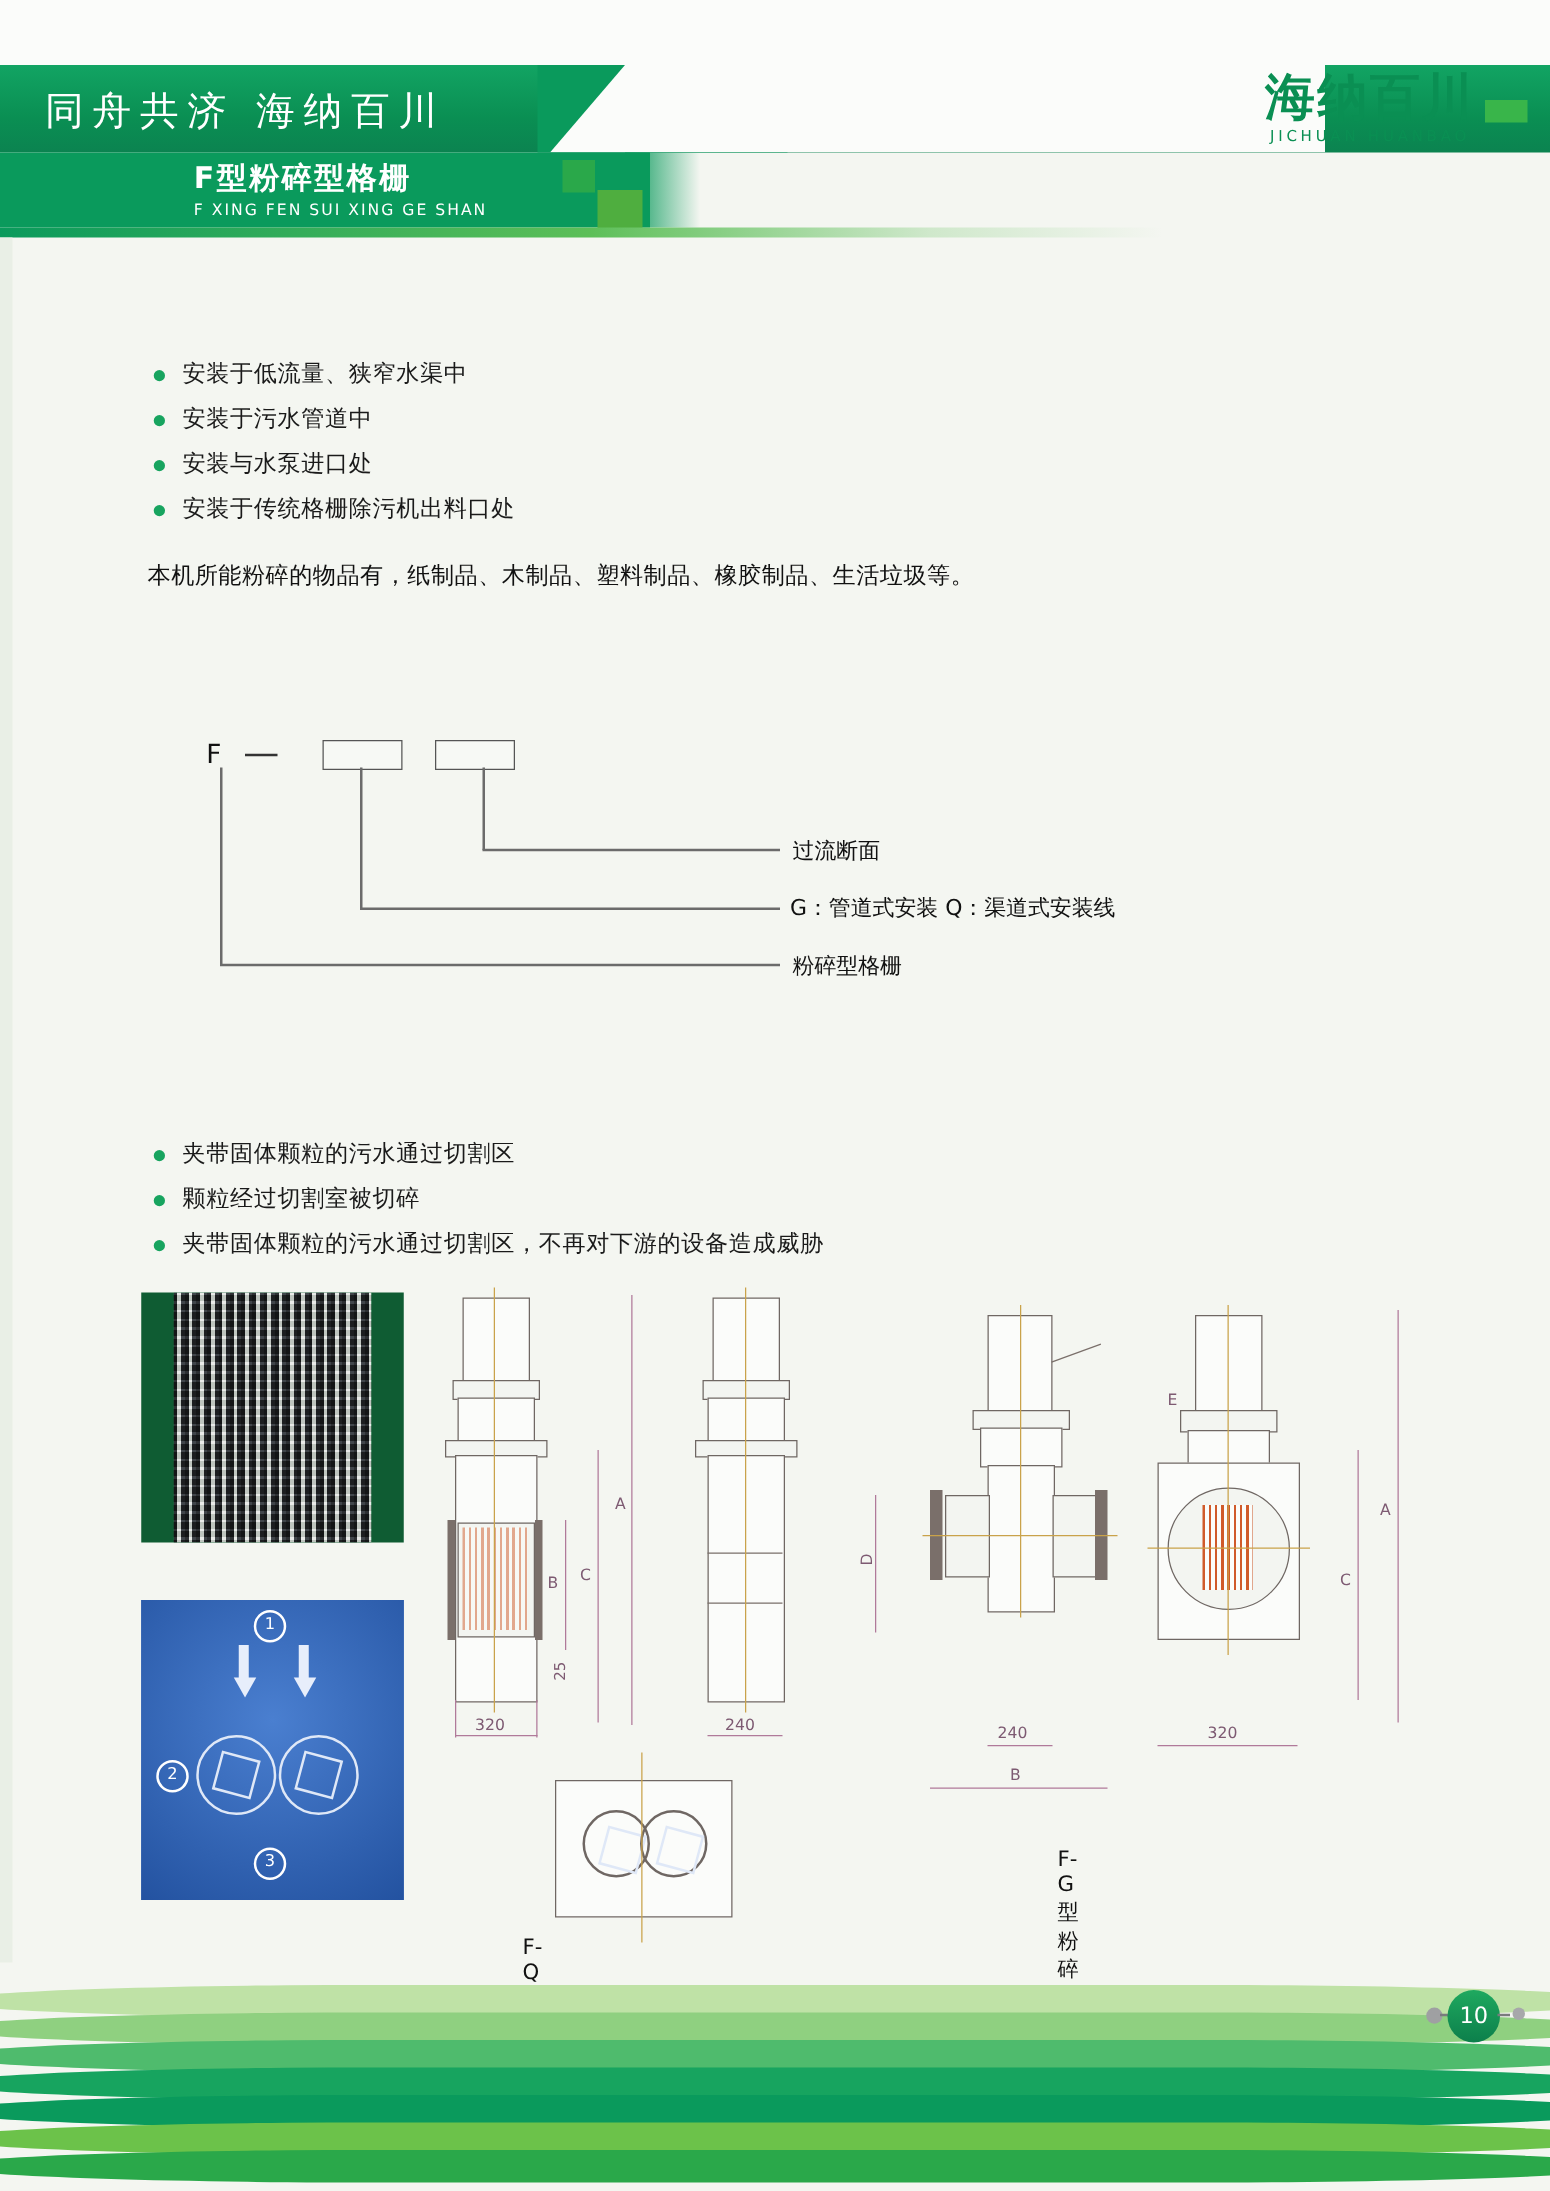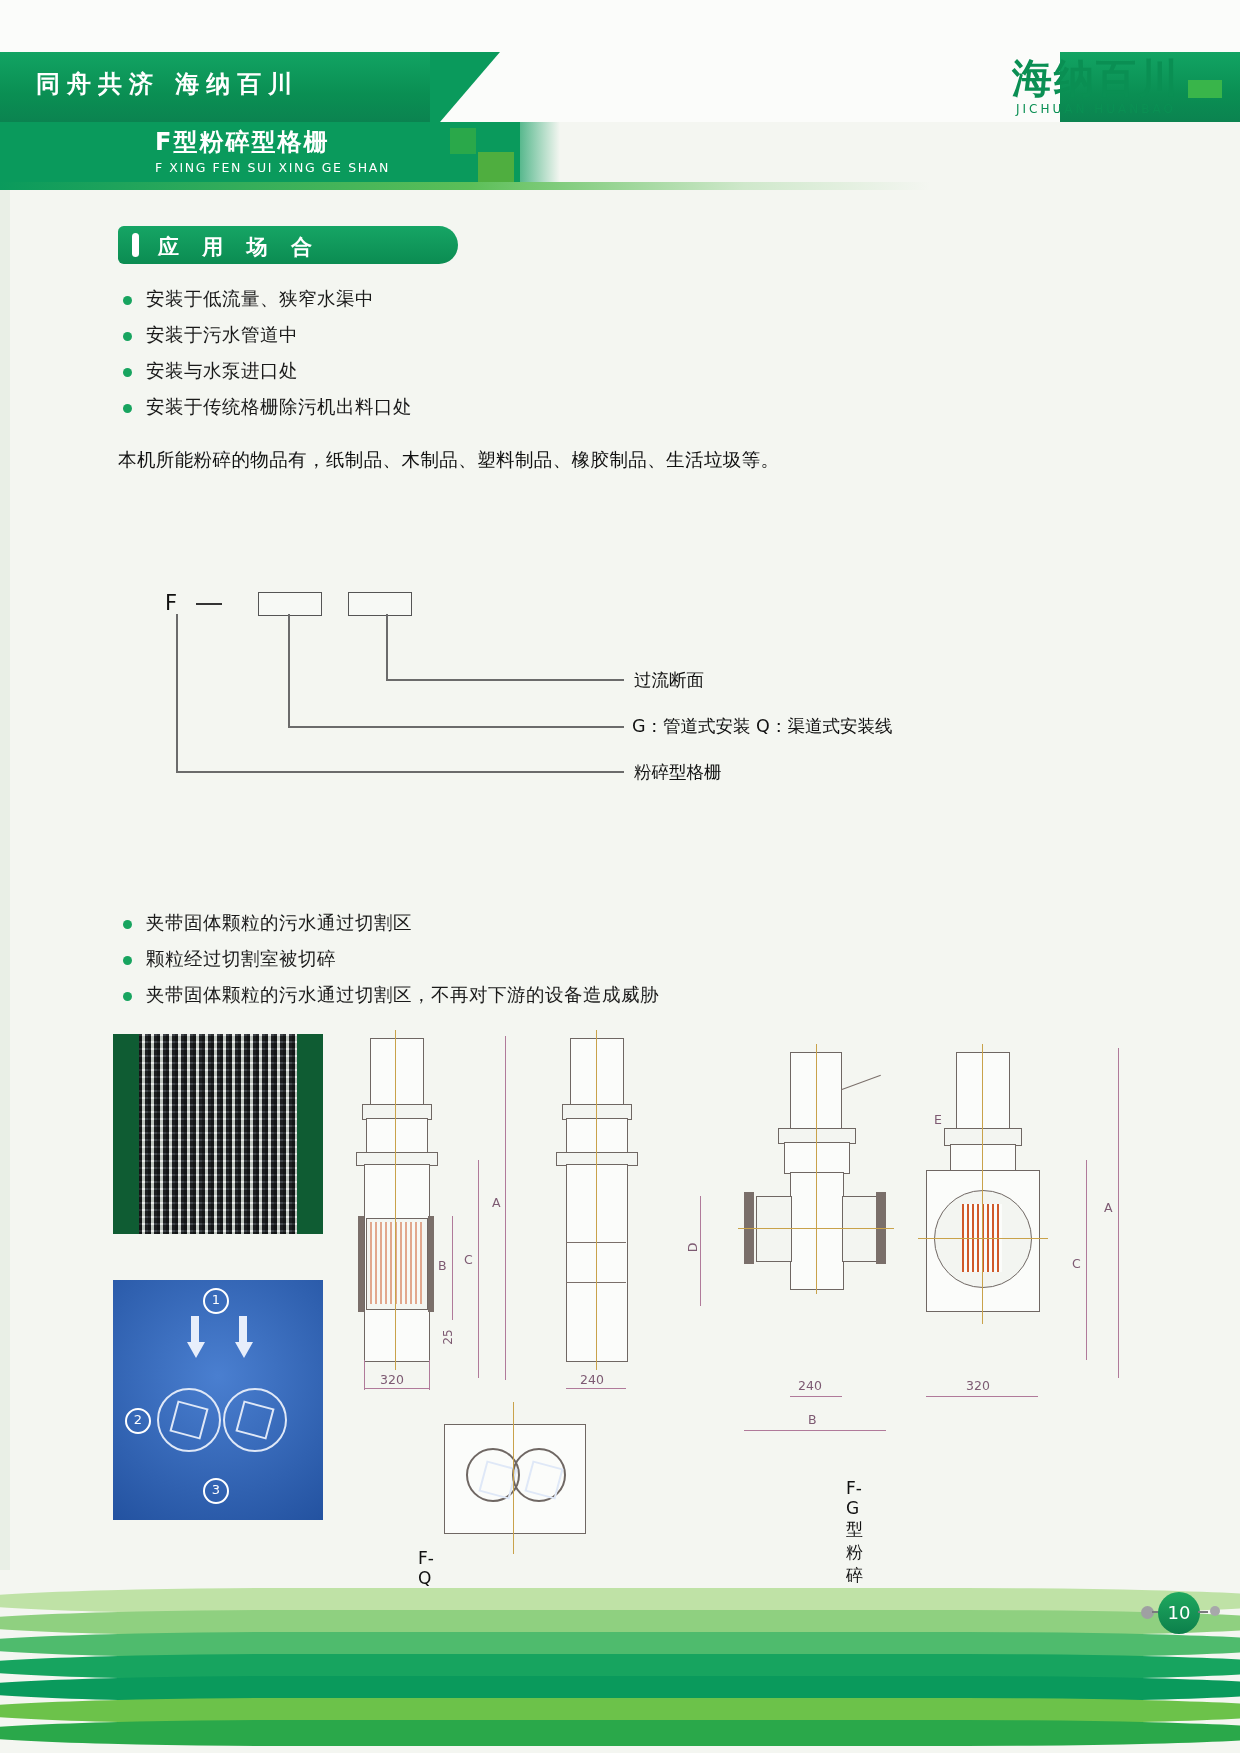--- a/index.html
+++ b/index.html
@@ -13,22 +13,22 @@
 
   
   .hdr{position:absolute;left:0;top:0;width:1240px;height:200px;}
   .hdr-white{position:absolute;left:0;top:0;width:1240px;height:52px;background:#fbfcfa;}
   .hdr-green2{position:absolute;left:0;top:52px;width:1240px;height:70px;
     background:linear-gradient(180deg,#12a463 0%,#0a8f53 60%,#0b8350 100%);}
   .hdr-slant{position:absolute;left:440px;top:52px;width:620px;height:70px;background:#fbfcfa;
     clip-path:polygon(60px 0,620px 0,620px 70px,0 70px);}
   .hdr-curve{position:absolute;left:430px;top:52px;width:200px;height:70px;background:#0a9a5c;
     border-top-right-radius:70px 70px;}
-  .slogan{position:absolute;left:36px;top:68px;color:#ffffff;font-size:24px;letter-spacing:7px;
-    font-family:"DejaVu Sans",sans-serif;font-weight:700;}
+  .slogan{position:absolute;left:36px;top:68px;color:#ffffff;font-size:31px;letter-spacing:7px;
+    font-family:"DejaVu Sans",sans-serif;font-weight:400;}
   .brand{position:absolute;right:60px;top:58px;text-align:center;}
   .brand-cn{color:#0a8f53;font-size:40px;font-weight:700;letter-spacing:2px;line-height:1;
     font-family:"DejaVu Sans",sans-serif;}
   .brand-en{color:#0a8f53;font-size:12px;letter-spacing:3px;margin-top:4px;}
   .brand-bar{position:absolute;right:18px;top:80px;width:34px;height:18px;background:#39b54a;}
 
   .title-band{position:absolute;left:0;top:122px;width:1240px;height:60px;}
   .tb-green{position:absolute;left:0;top:0;width:520px;height:60px;background:#0a9a5c;}
   .tb-fade{position:absolute;left:500px;top:0;width:60px;height:60px;
     background:linear-gradient(90deg,#0a9a5c,rgba(10,154,92,0));}
@@ -121,25 +121,20 @@
     <div class="tb-green"></div>
     <div class="tb-fade"></div>
   </div>
   <div class="sq1"></div>
   <div class="sq2"></div>
   <div class="tb-title">F型粉碎型格栅</div>
   <div class="tb-sub">F XING FEN SUI XING GE SHAN</div>
   <div class="hdr-underline"></div>
   <div class="left-edge"></div>
 
-  <div class="sec" style="left:118px;top:226px;width:340px;">
-    <div class="sec-pill" style="width:340px;"></div>
-    <div class="sec-notch"></div>
-    <div class="sec-txt">应 用 场 合</div>
-  </div>
 
   <div class="dot" style="left:123px;top:296px;"></div>
   <div class="bullet" style="left:146px;top:286px;">安装于低流量、狭窄水渠中</div>
 
   <div class="dot" style="left:123px;top:332px;"></div>
   <div class="bullet" style="left:146px;top:322px;">安装于污水管道中</div>
 
   <div class="dot" style="left:123px;top:368px;"></div>
   <div class="bullet" style="left:146px;top:358px;">安装与水泵进口处</div>
 

